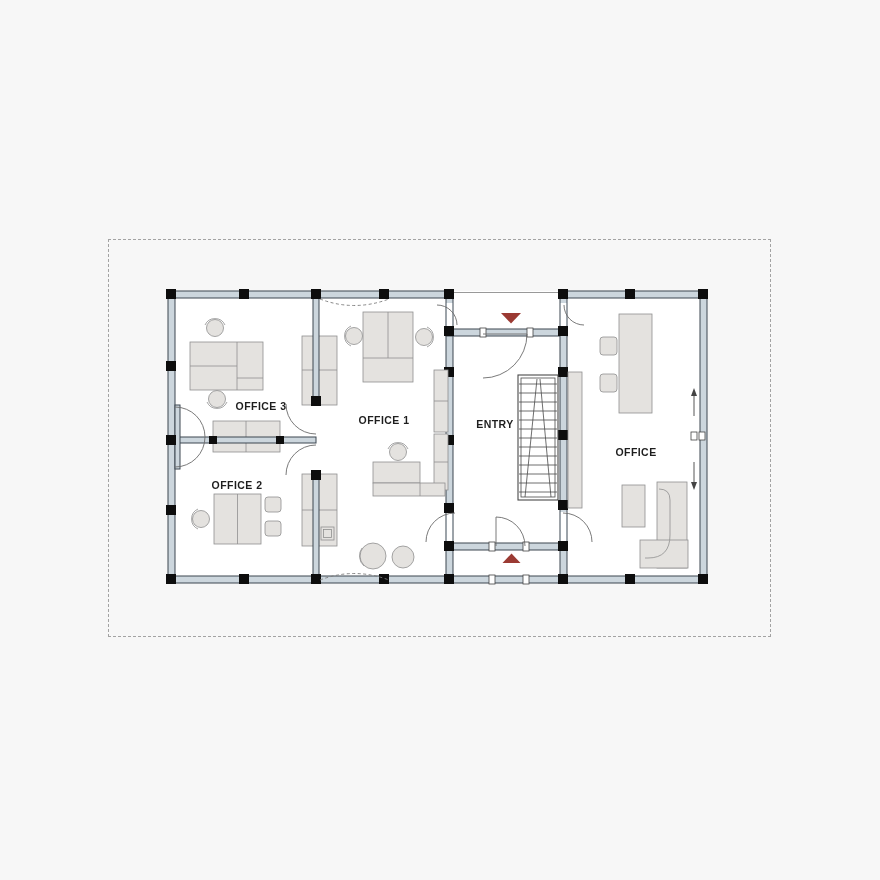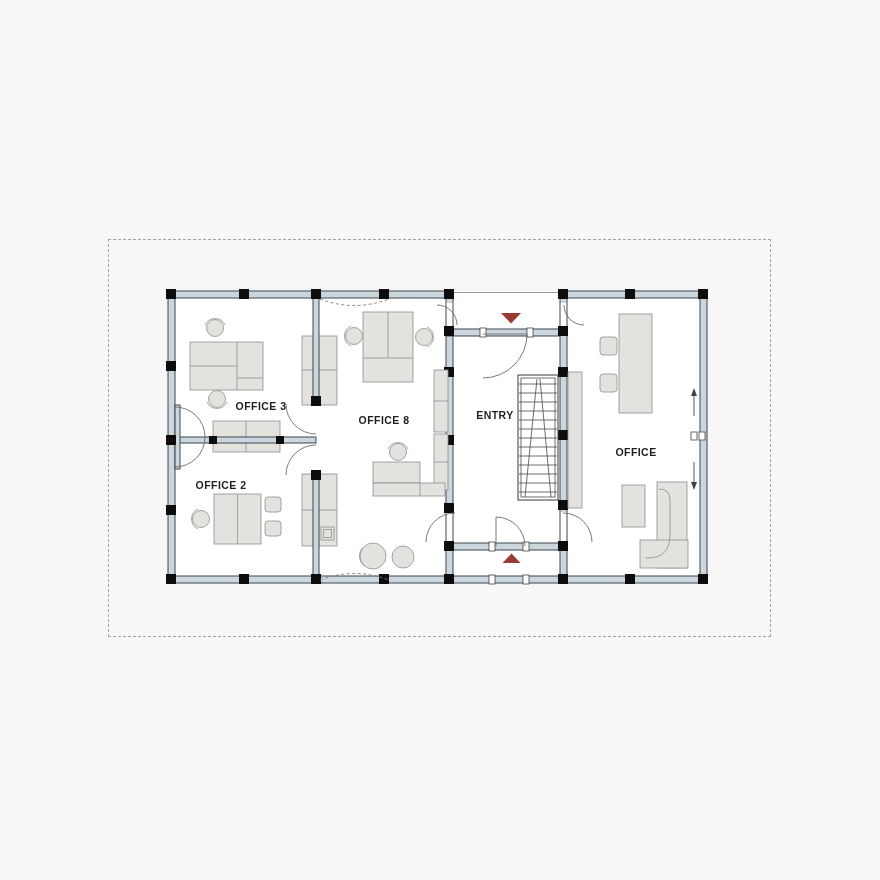--- a/index.html
+++ b/index.html
@@ -194,18 +194,18 @@
       <polygon class="ahead" points="691,396 694,388 697,396"></polygon>
       <path class="arrow" d="M694,462 V486"></path>
       <polygon class="ahead" points="691,482 694,490 697,482"></polygon>
     </g>
 
     <polygon class="marker" points="501,313 521,313 511,323.5"></polygon>
     <polygon class="marker" points="502.5,563 520.5,563 511.5,553.5"></polygon>
   </svg>
 
   <div class="room-label" style="left:261px;top:406px">OFFICE 3</div>
-  <div class="room-label" style="left:221px;top:485px">OFFICE 2</div>
-  <div class="room-label" style="left:384px;top:420px">OFFICE 8</div>
-  <div class="room-label" style="left:495px;top:415px">ENTRY</div>
+  <div class="room-label" style="left:237px;top:485px">OFFICE 2</div>
+  <div class="room-label" style="left:384px;top:420px">OFFICE 1</div>
+  <div class="room-label" style="left:495px;top:424px">ENTRY</div>
   <div class="room-label" style="left:636px;top:452px">OFFICE</div>
 
 </div>
 
 </body></html>

